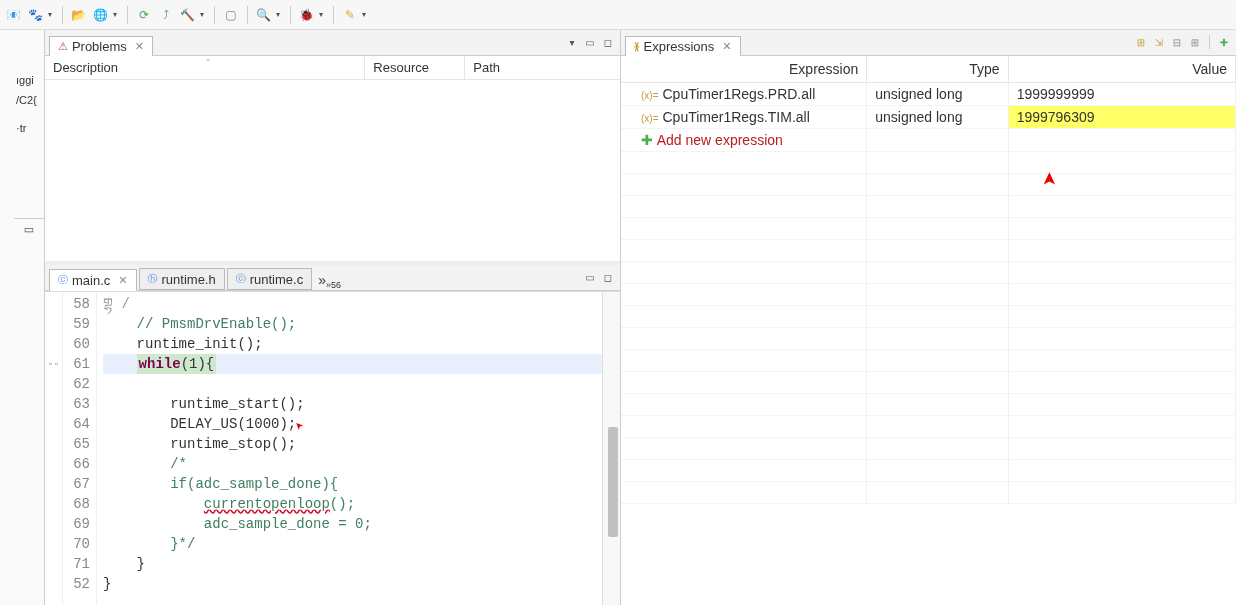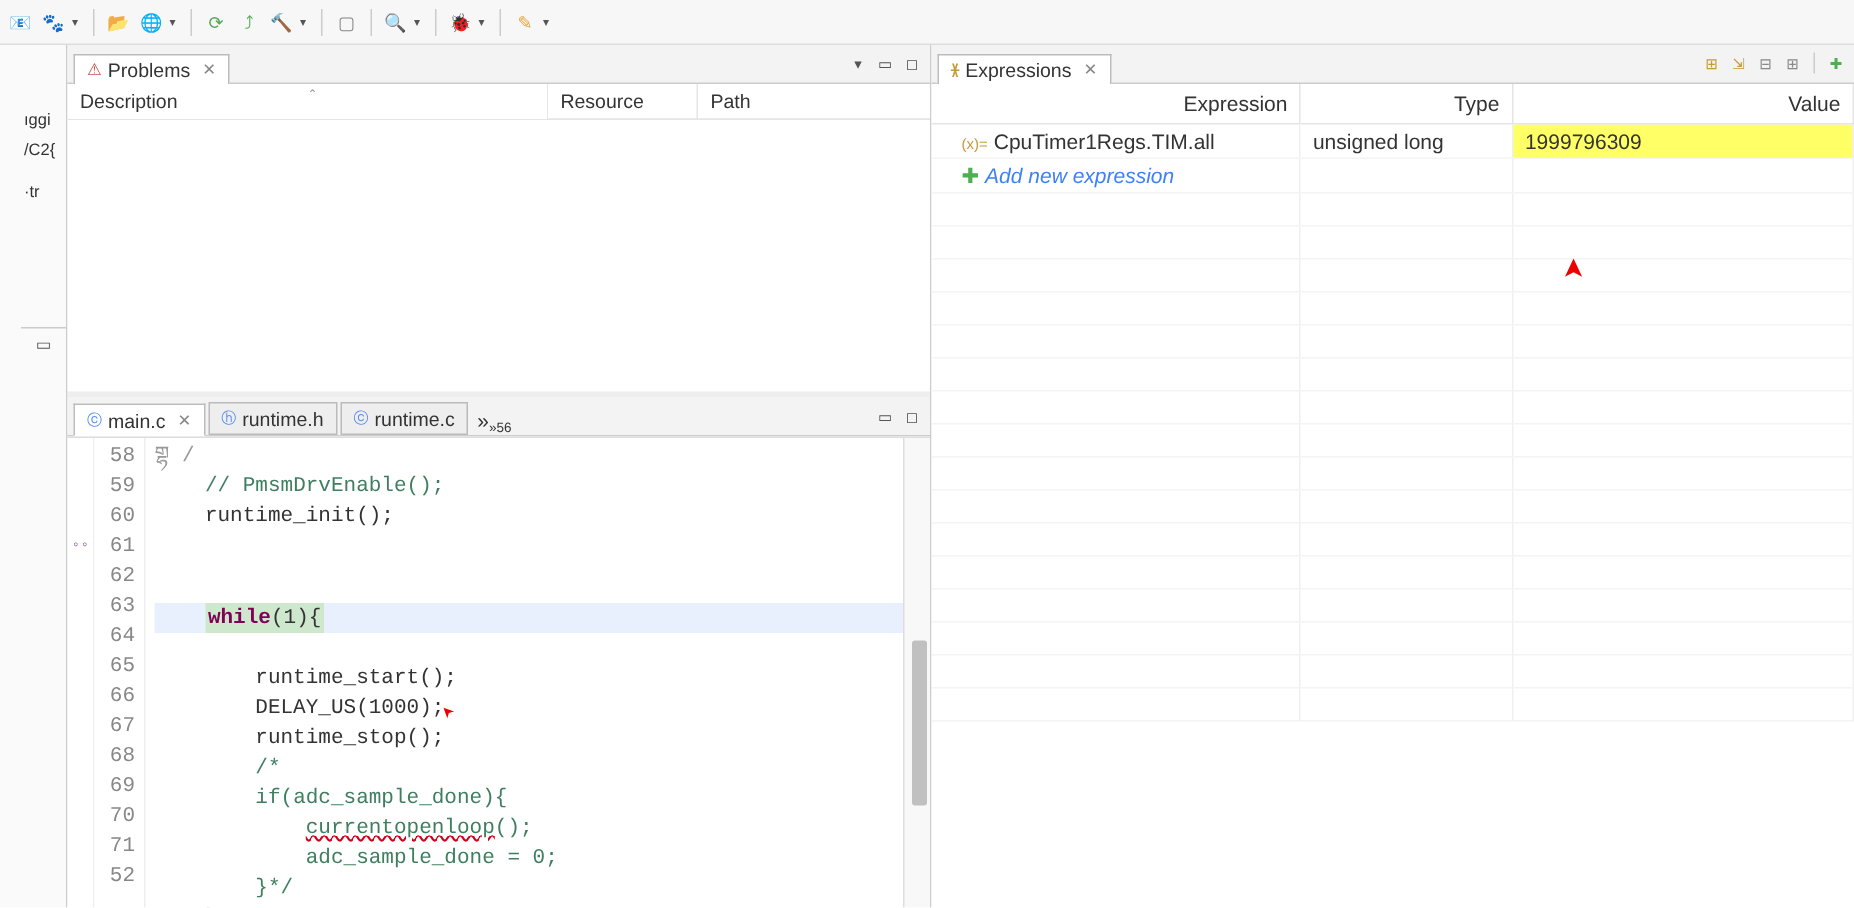--- a/index.html
+++ b/index.html
@@ -204,21 +204,21 @@
     border-right: 1px solid #eee;
   }
   .gutter div { height: 20px; line-height: 20px; }
   .code {
     flex: 1;
     padding: 2px 0 0 6px;
     position: relative;
     overflow: hidden;
   }
   .code-line { height: 20px; line-height: 20px; white-space: pre; }
-  .hl-line { background: #e8f0fe; margin-top: 48px; }
+  .hl-line { background: #e8f0fe; }
   .hl-exec { background: #cde8cd; display:inline-block; padding: 0 2px; }
   .kw { color: #7f0055; font-weight: bold; }
   .cm { color: #3f7f5f; }
   .err-underline { text-decoration: underline wavy #d0021b; font-family: Liberation Mono, monospace; }
   .red-arrow {
     color: #e00;
     font-size: 14px;
     display: inline-block;
     transform: rotate(225deg) translateY(-1px);
   }
@@ -254,21 +254,21 @@
     border-right: 1px solid #f0f0f0;
     border-bottom: 1px solid #f4f4f4;
     font-size: 14px;
     height: 22px;
   }
   .expr-table tr.empty td { height: 22px; }
   .expr-icon { color: #c49a3a; font-size: 10px; margin-right: 4px;}
   .add-icon { color: #4caf50; margin-right: 4px;}
   .hl-yellow { background: #ffff66; }
   .expr-table td.name { padding-left: 20px; }
-  .italic { font-style: italic; color: #3b82f6; }
+  .italic { color: #b91c1c; }
   .annotation-arrow {
     position: absolute;
     color: #e00;
     font-size: 18px;
   }
 </style>
 </head>
 <body>
 
 <div class="top-toolbar">
@@ -449,20 +449,25 @@
       <table class="expr-table">
         <thead>
           <tr>
             <th style="width:40%;">Expression</th>
             <th style="width:23%;">Type</th>
             <th>Value</th>
           </tr>
         </thead>
         <tbody>
           <tr>
+            <td class="name"><span class="expr-icon">(x)=</span><span>CpuTimer1Regs.PRD.all</span></td>
+            <td>unsigned long</td>
+            <td>1999999999</td>
+          </tr>
+          <tr>
             <td class="name"><span class="expr-icon">(x)=</span><span>CpuTimer1Regs.TIM.all</span></td>
             <td>unsigned long</td>
             <td class="hl-yellow">1999796309</td>
           </tr>
           <tr>
             <td class="name"><span class="add-icon">✚</span><span class="italic">Add new expression</span></td>
             <td></td>
               <td></td>
           </tr>
           <tr class="empty">

